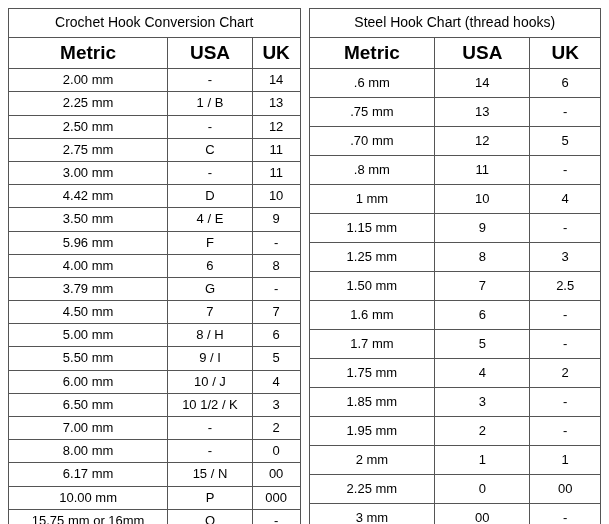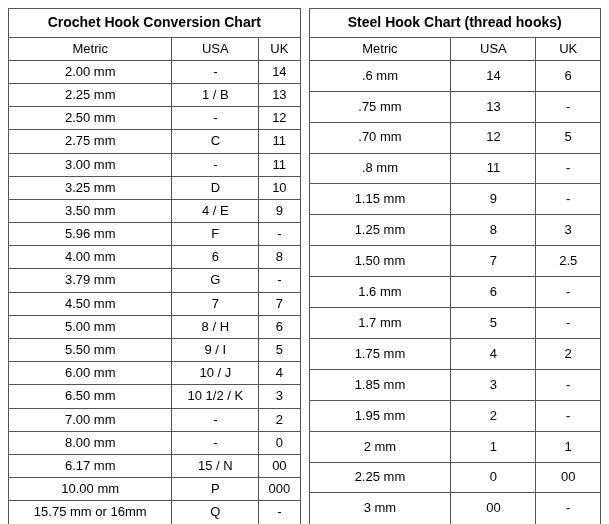--- a/index.html
+++ b/index.html
@@ -23,28 +23,28 @@
       border-collapse: collapse;
       border: 1px solid #555;
     }
     .chart th, .chart td {
       border: 1px solid #555;
       text-align: center;
       padding: 2px 4px;
       line-height: 1.4;
     }
     .chart thead tr.title-row th {
-      font-weight: bold;
+      font-weight: normal;
       font-size: 14px;
       background: #fff;
       padding: 4px 16px;
     }
     .chart thead tr.header-row th {
-      font-weight: normal;
-      font-size: 13px;
+      font-weight: bold;
+      font-size: 19px;
       background: #fff;
     }
     .chart tbody td {
       font-size: 13px;
     }
   </style>
 </head>
 <body>
 
 <div class="wrapper">
@@ -80,21 +80,21 @@
           <td>2.75 mm</td>
           <td>C</td>
           <td>11</td>
         </tr>
         <tr>
           <td>3.00 mm</td>
           <td>-</td>
           <td>11</td>
         </tr>
         <tr>
-          <td>3.25 mm</td>
+          <td>4.42 mm</td>
           <td>D</td>
           <td>10</td>
         </tr>
         <tr>
           <td>3.50 mm</td>
           <td>4 / E</td>
           <td>9</td>
         </tr>
         <tr>
           <td>5.96 mm</td>
@@ -190,20 +190,25 @@
           <td>.70 mm</td>
           <td>12</td>
           <td>5</td>
         </tr>
         <tr>
           <td>.8 mm</td>
           <td>11</td>
           <td>-</td>
         </tr>
         <tr>
+          <td>1 mm</td>
+          <td>10</td>
+          <td>4</td>
+        </tr>
+        <tr>
           <td>1.15 mm</td>
           <td>9</td>
           <td>-</td>
         </tr>
         <tr>
           <td>1.25 mm</td>
           <td>8</td>
           <td>3</td>
         </tr>
         <tr>

